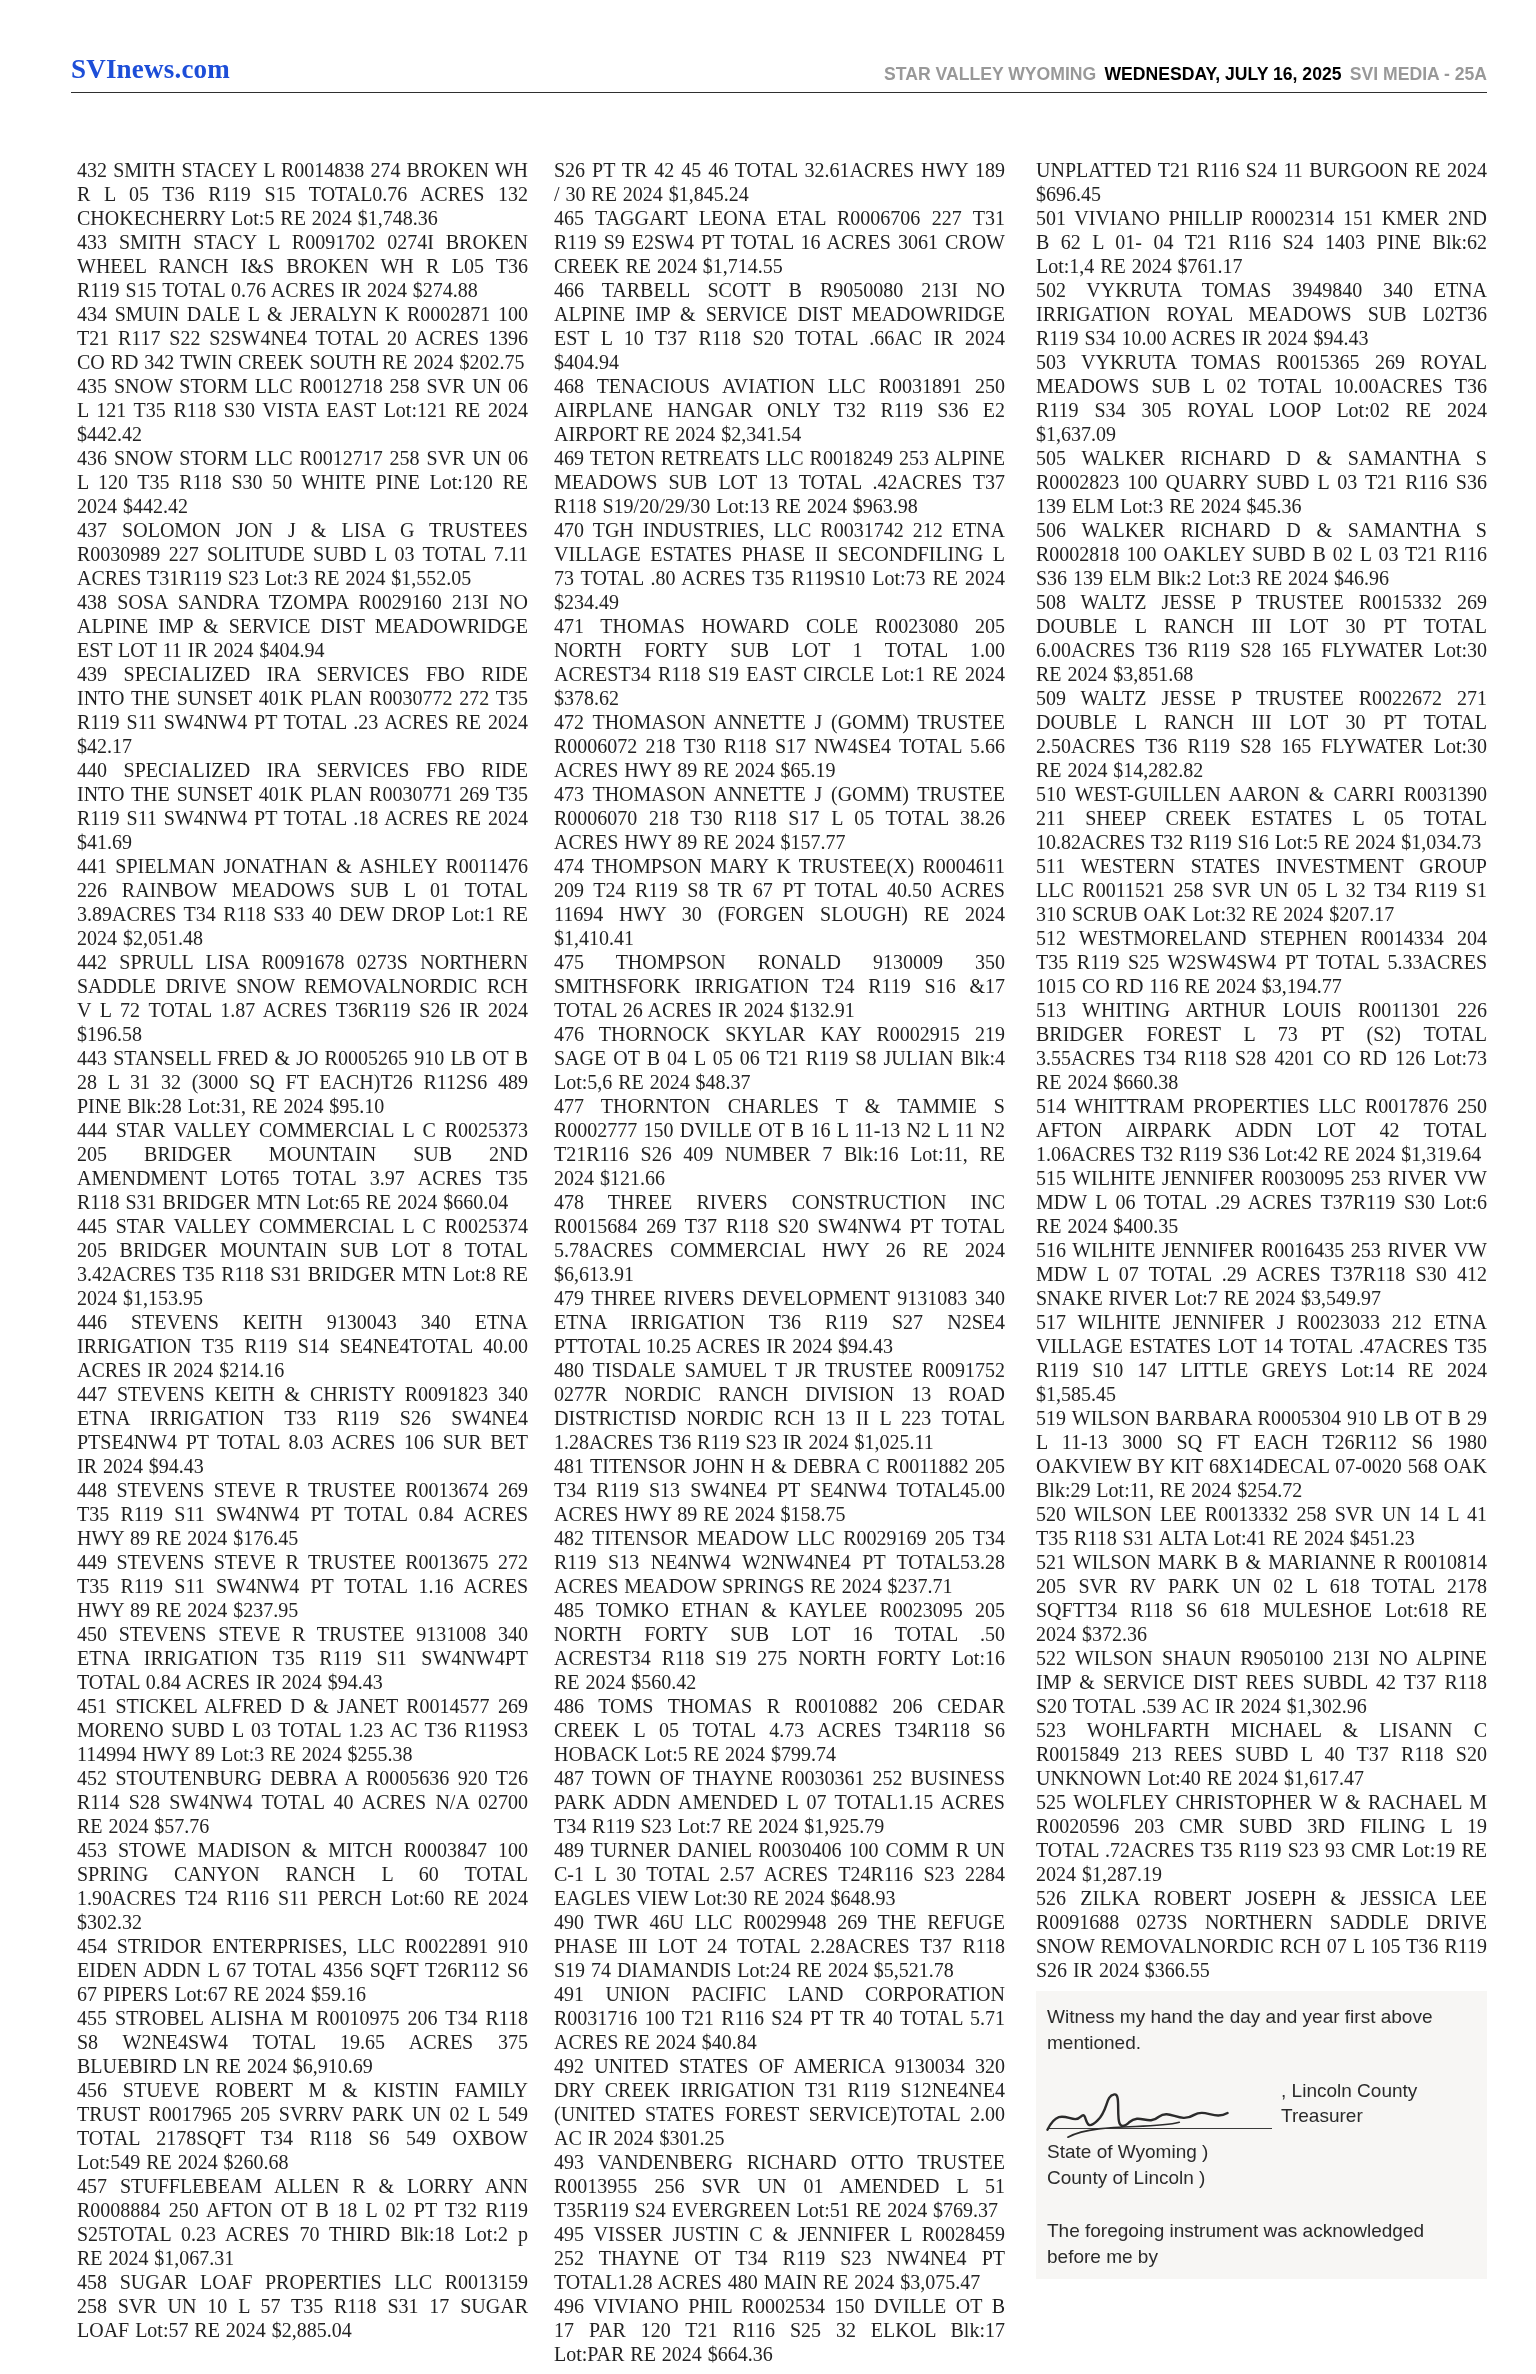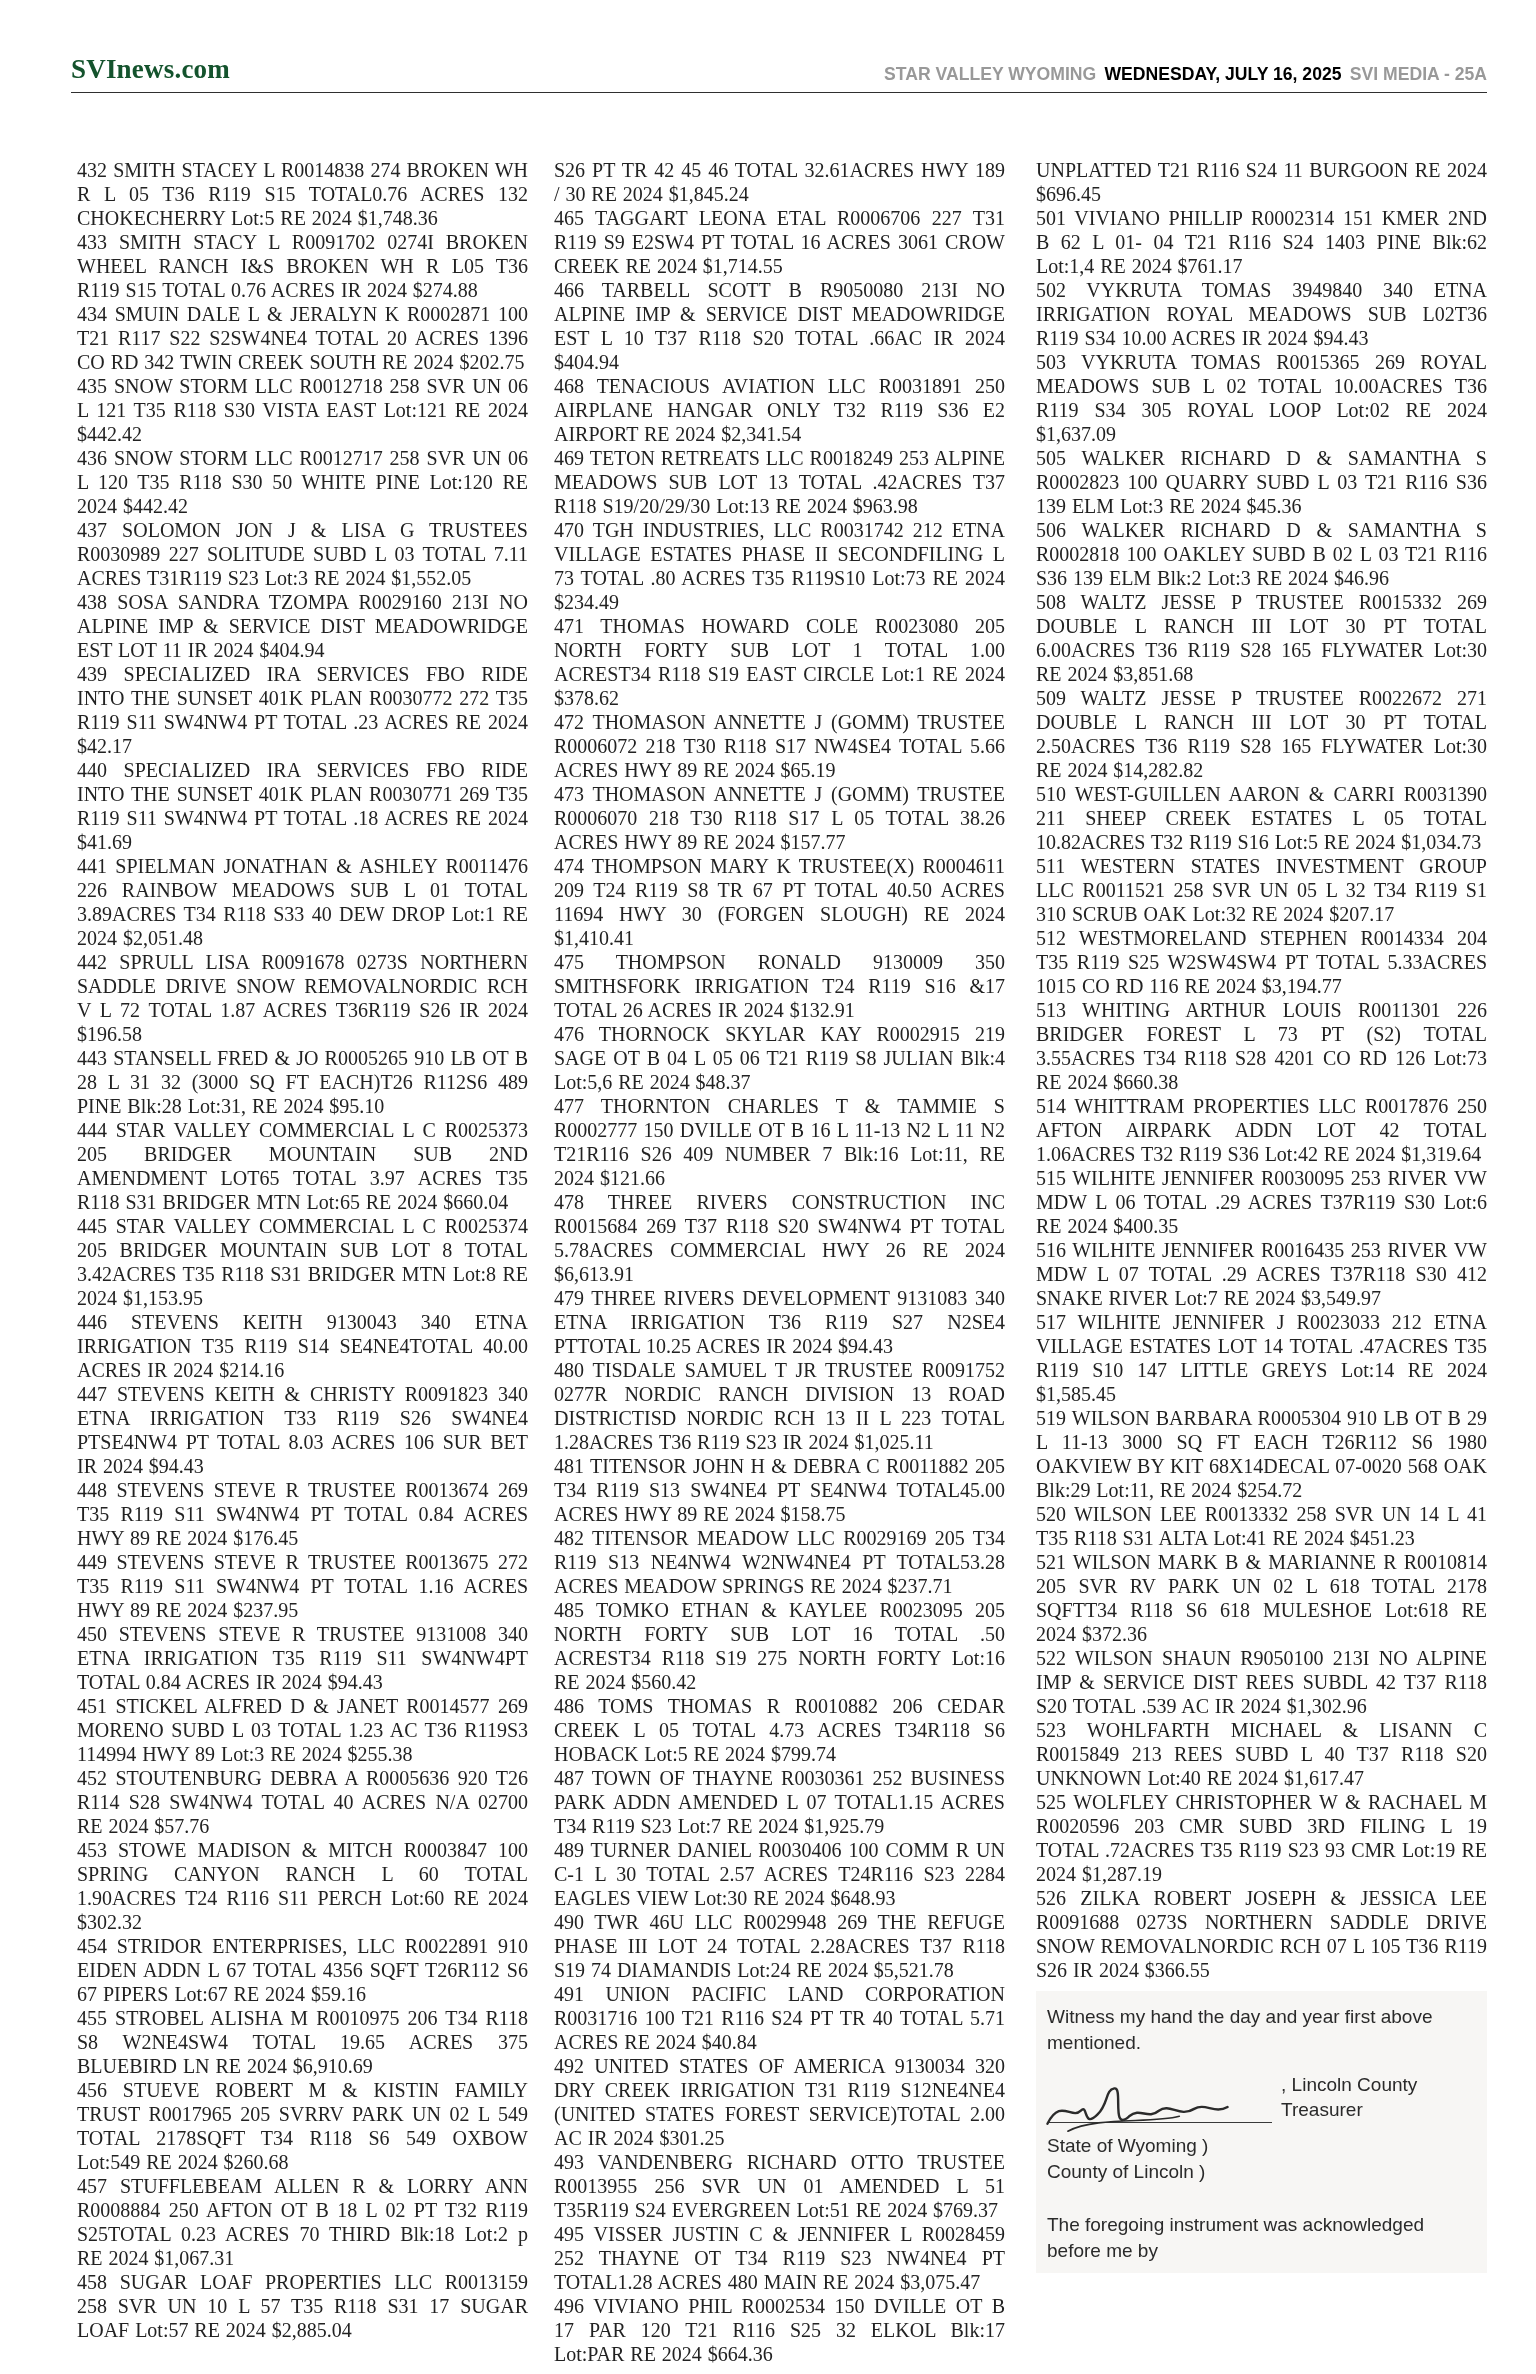--- a/index.html
+++ b/index.html
@@ -1,34 +1,34 @@
 <!DOCTYPE html>
 <html style="font-size:15px"><head>
 <meta charset="utf-8">
 <style>
   * { margin:0; padding:0; box-sizing:border-box; }
   html,body { width:1536px; height:2375px; background:#ffffff; }
   body { font-family:"Liberation Serif", serif; color:#1c1c1c; position:relative; }
 
   .masthead { position:absolute; top:54px; left:71px; right:49px; display:flex; justify-content:space-between; align-items:flex-end; }
-  .site { font-family:"Liberation Serif", serif; font-weight:bold; font-size:27px; letter-spacing:0.2px; color:#14532d; }
+  .site { font-family:"Liberation Serif", serif; font-weight:bold; font-size:27px; letter-spacing:0.2px; color:#1d4ed8; }
   .issue-info { font-family:"Liberation Sans", sans-serif; font-weight:bold; font-size:17.6px; display:flex; gap:8.3px; align-items:flex-start; }
   .muted { color:#999; }
   .dark { color:#000000; }
   .head-rule { position:absolute; top:92px; left:71px; right:49px; height:0; border-top:1.9px solid #2f2f2f; }
 
   .col { position:absolute; top:158px; width:451px; font-size:20px; line-height:24px; color:#222; }
   .col-1 { left:71px;margin-left:6px; }
   .col-2 { left:554px; }
   .col-3 { left:1036px; }
   .entry { text-align:justify; text-align-last:left; margin:0; word-spacing:0.9px; }
 
   
   .notary { margin-top:9.3px; background:#f7f6f4; padding:13px 5.6px 9.3px 11px; font-family:"Liberation Sans", sans-serif; font-size:19px; color:#2a2a2a; line-height:1.35; }
-  .sig-row { display:flex; align-items:flex-end; margin-top:16px; }
+  .sig-row { display:flex; align-items:flex-end; margin-top:22px; }
   .sig-line { position:relative; width:250px; border-bottom:1.9px solid #3a3a3a; height:9.3px; }
   .sig-line svg { position:absolute; left:-7.4px; bottom:-13px; overflow:visible; }
   .sig-label { margin-left:9.3px; }
   .state-block { margin-top:10px; }
   .ack-block { margin-top:28px; }
 </style>
 </head>
 <body>
 
 <header class="masthead">

